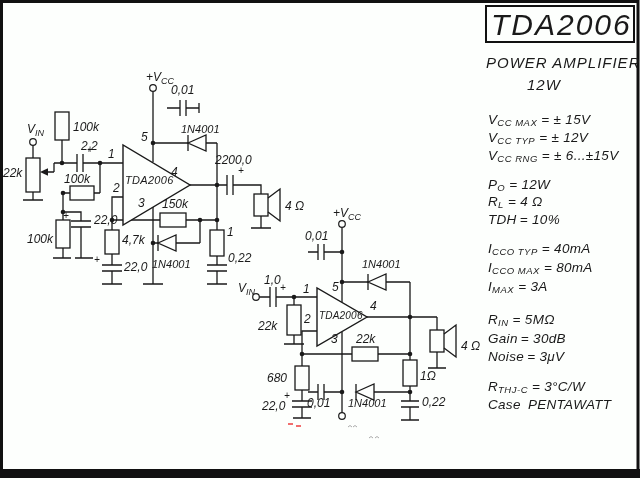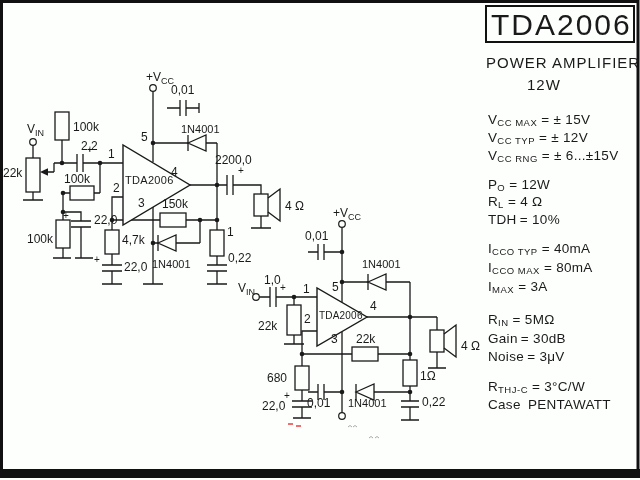--- a/index.html
+++ b/index.html
@@ -1,16 +1,16 @@
 <!DOCTYPE html>
 <html><head>
 <meta charset="utf-8">
 <style>
   html,body{margin:0;padding:0;background:#ffffff;}
-  #stage{position:relative;width:640px;height:480px;background:#fdfffd;overflow:hidden;}
+  #stage{position:relative;width:640px;height:480px;background:#fdfffd;overflow:hidden;font-style:italic;}
   svg{display:block;}
   .w{stroke:#1a1a1a;stroke-width:1.3;fill:none;}
   .w2{stroke:#1a1a1a;stroke-width:1.6;fill:none;}
   .box{fill:#fdfffd;stroke:#1a1a1a;stroke-width:1.3;}
   .tribox{fill:#fdfffd;stroke:#1a1a1a;stroke-width:1.4;}
   .dot{fill:#1a1a1a;stroke:none;}
   .term{fill:#fdfffd;stroke:#1a1a1a;stroke-width:1.2;}
   text{font-family:"Liberation Sans","DejaVu Sans",sans-serif;fill:#1a1a1a;}
   .lbl{font-size:12px;}
   .lbl11{font-size:11px;}

